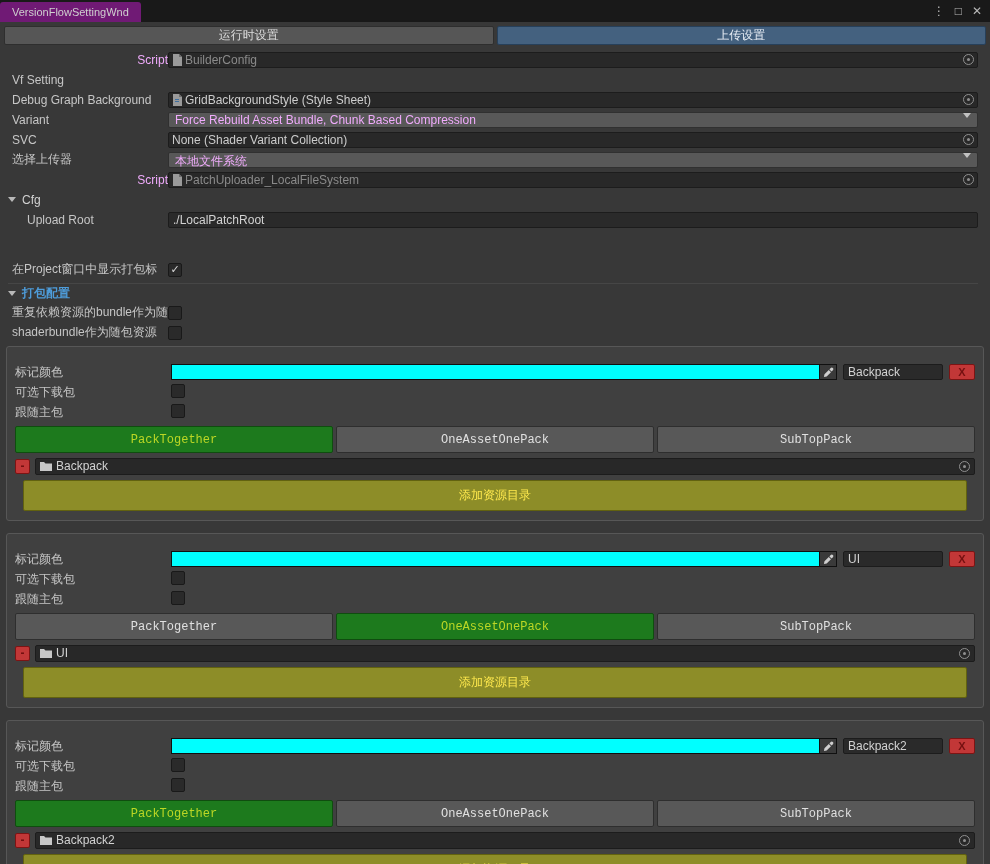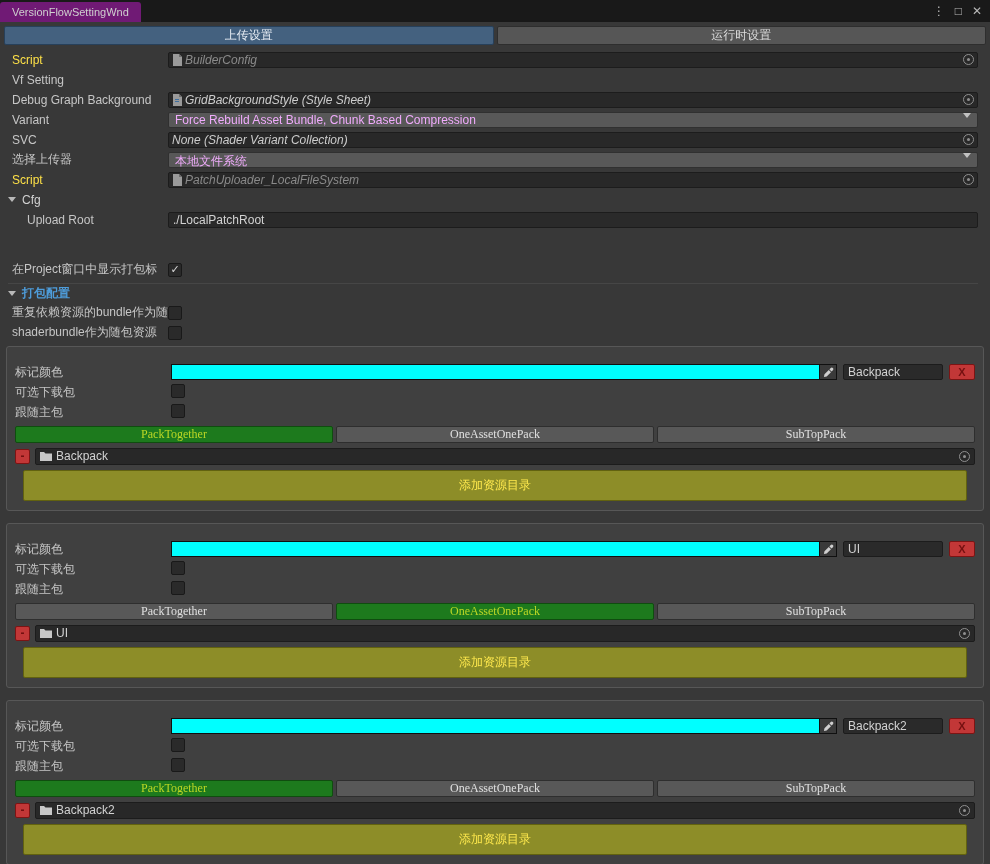--- a/index.html
+++ b/index.html
@@ -28,26 +28,26 @@
     font-size: 12px; border-radius: 2px; border: 1px solid #2e2e2e;
   }
   .tab.active { background: #44617f; border-color: #27405a; color: #e8eef5; }
   .tab.inactive { background: #565656; color: #dcdcdc; }
 
   
   .row { display: flex; align-items: center; height: 19px; margin: 1px 12px 0 12px; }
   .label {
     width: 156px; flex: none; color: #c6c6c6; overflow: hidden; white-space: nowrap;
   }
-  .label.disabled { color: #fde047; }
+  .label.disabled { color: #f0abfc; text-align: right; }
   .label.indent { padding-left: 15px; }
 
   .objfield {
     flex: 1; height: 16px; background: #282828; border: 1px solid #1c1c1c; border-radius: 2px;
-    display: flex; align-items: center; padding: 0 3px; gap: 3px; overflow: hidden; font-style: italic;
+    display: flex; align-items: center; padding: 0 3px; gap: 3px; overflow: hidden;
   }
   .objtext { color: #cccccc; white-space: nowrap; overflow: hidden; }
   .objtext.disabled { color: #8a8a8a; }
   .picker {
     margin-left: auto; flex: none; width: 11px; height: 11px; border: 1px solid #8f8f8f;
     border-radius: 50%; position: relative;
   }
   .picker::after {
     content: ""; position: absolute; left: 50%; top: 50%; width: 3px; height: 3px;
     margin: -1.5px 0 0 -1.5px; background: #8f8f8f; border-radius: 50%;
@@ -103,23 +103,23 @@
     font-family: "Liberation Sans", sans-serif; font-size: 12px;
   }
   .xbtn {
     flex: none; width: 26px; height: 16px; margin-left: 6px; background: #c23737;
     border: 1px solid #7c1414; border-radius: 2px; color: #741010; font-weight: bold;
     font-size: 11px; display: flex; align-items: center; justify-content: center; cursor: pointer;
     font-family: "Liberation Sans", sans-serif;
   }
   .packrow { display: flex; gap: 3px; margin: 3px 8px 0 8px; }
   .packbtn {
-    flex: 1; height: 17px; display: flex; align-items: center; justify-content: center;
+    flex: 1; height: 27px; display: flex; align-items: center; justify-content: center;
     background: #585858; color: #e0e0e0; border: 1px solid #2e2e2e; border-radius: 2px;
-    font-size: 12px; cursor: pointer; font-family: Liberation Serif, serif;
+    font-size: 12px; cursor: pointer; font-family: Liberation Mono, monospace;
   }
   .packbtn.active { background: #1d7a1d; border-color: #0f4d0f; color: #bcd725; }
   .dirrow { display: flex; align-items: center; margin: 4px 8px 0 8px; gap: 5px; height: 18px; }
   .minusbtn {
     flex: none; width: 15px; height: 15px; background: #c23737; border: 1px solid #7c1414;
     border-radius: 2px; color: #741010; font-weight: bold; line-height: 1; font-size: 12px;
     display: flex; align-items: center; justify-content: center; cursor: pointer;
     font-family: "Liberation Sans", sans-serif;
   }
   .dirfield {
@@ -152,22 +152,22 @@
     <span>VersionFlowSettingWnd</span>
   </div>
   <div class="titlebar-right">
     <span>⋮</span>
     <span>□</span>
     <span>✕</span>
   </div>
 </div>
 
 <div class="tabrow">
+  <div class="tab inactive">运行时设置</div>
   <div class="tab active">上传设置</div>
-  <div class="tab inactive">运行时设置</div>
 </div>
 
 <div class="row">
   <span class="label disabled">Script</span>
   <div class="objfield">
     <svg width="10" height="12" viewBox="0 0 10 12">
         <path d="M1 0 h6 l3 3 v9 H1z" fill="#9a9a9a"></path>
         <path d="M7 0 l3 3 h-3z" fill="#6e6e6e"></path>
       </svg>
     <span class="objtext disabled">BuilderConfig</span>

